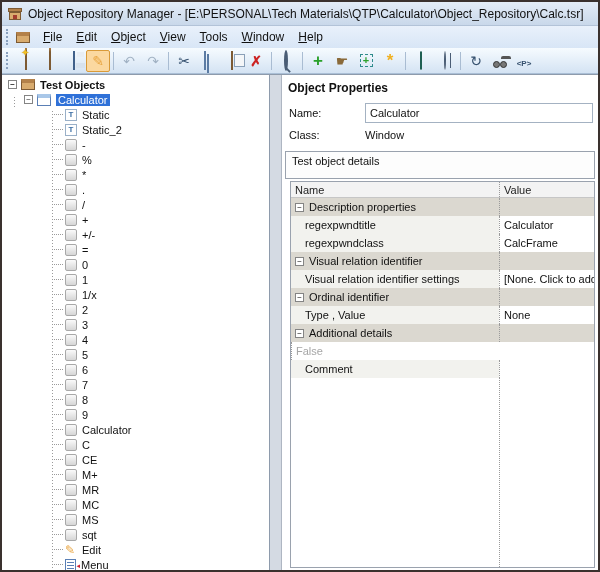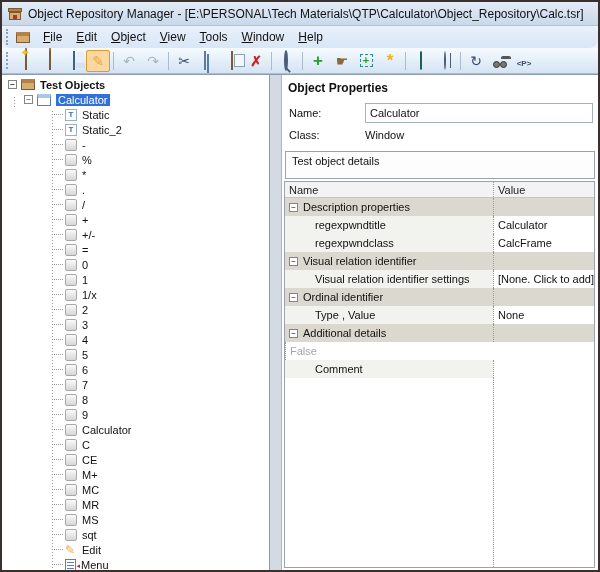--- a/index.html
+++ b/index.html
@@ -26,21 +26,21 @@
   .app-icon { width:14px; height:12px; position:relative; flex:0 0 14px; }
   .app-icon .lid { position:absolute; top:0; left:0; right:0; height:4px; background:#b3814a; border:1px solid #7d5a33; }
   .app-icon .bod { position:absolute; top:4px; left:1px; right:1px; bottom:0; background:#d8ab6e; border:1px solid #7d5a33; }
   .app-icon .dot { position:absolute; bottom:1px; left:5px; width:4px; height:4px; background:#a33c2f; }
 
   
   .menubar {
     height:22px; flex:0 0 22px;
     background:linear-gradient(#e9f1fb, #d8e6f6);
     display:flex; align-items:center;
-    padding-left:2px; font-size:12px; color:#111;border-radius:9px;
+    padding-left:2px; font-size:12px; color:#111;
   }
   .grip { width:5px; height:70%; border-left:2px dotted #8aa0bd; margin:0 3px 0 2px; }
   .mini-box { width:14px; height:11px; background:#d8ab6e; border:1px solid #7d5a33; border-top:4px solid #b3814a; margin:0 6px 0 2px; }
   .menu-item { padding:2px 7px; cursor:default; }
   .menu-item u { text-decoration:underline; }
 
   
   .toolbar {
     height:26px; flex:0 0 26px;
     background:linear-gradient(#f6fbff, #d4e3f3);
@@ -116,33 +116,33 @@
   .props-title { font-size:12px; font-weight:bold; padding:0 4px 2px 4px; }
   .form-row { display:flex; align-items:center; margin-top:6px; padding-left:5px; }
   .form-label { width:76px; flex:0 0 76px; }
   .name-input {
     width:228px; height:20px; border:1px solid #a4b2c2; background:#fff;
     font-family:"Liberation Sans",sans-serif; font-size:11px; padding:0 4px; color:#111;
   }
   .class-value { }
 
   .details-strip { margin:10px 1px 0 1px; border:1px solid #9aa2ae; background:#fdfdfd; padding:3px 6px; height:28px; }
-  .prop-table { margin:2px 1px 0 0; border:1px solid #9aa2ae; flex:1; display:flex; flex-direction:column; overflow:hidden; background:#fff; }
+  .prop-table { margin:2px 1px 0 6px; border:1px solid #9aa2ae; flex:1; display:flex; flex-direction:column; overflow:hidden; background:#fff; }
   .ptr { display:flex; flex:0 0 18px; height:18px; align-items:stretch; }
   .ptr-header { flex:0 0 16px; height:16px; background:#f3f3f3; border-bottom:1px solid #c6c6c6; }
   .pname { width:208px; flex:0 0 208px; display:flex; align-items:center; padding-left:4px; overflow:hidden; white-space:nowrap; }
   .pvalue { flex:1; display:flex; align-items:center; padding-left:4px; border-left:1px dotted #9a9a9a; overflow:hidden; white-space:nowrap; }
   .ptr-header .pname, .ptr-header .pvalue { color:#222; }
   .ptr-group { background:#dbd8d0; }
   .ptr-group .pname { }
   .gminus {
     width:9px; height:9px; border:1px solid #848484; background:#fff; flex:0 0 9px;
     display:flex; align-items:center; justify-content:center; font-size:8px; line-height:7px; margin-right:5px;
   }
-  .ptr-prop .pname { padding-left:30px; background:#f2f2ee; }
+  .ptr-prop .pname { padding-left:14px; background:#f2f2ee; }
   .muted { color:#a6a6a6; }
   .ptr-filler { flex:1; display:flex; }
   .ptr-filler .pname { background:#fff; }
 </style>
 </head>
 <body>
 
 <div class="window">
 
   <div class="titlebar">
@@ -380,26 +380,26 @@
             <span class="lbl">CE</span>
           </div>
           <div class="trow child-row">
             <span class="stub"></span>
             <span class="i-btn"></span>
             <span class="lbl">M+</span>
           </div>
           <div class="trow child-row">
             <span class="stub"></span>
             <span class="i-btn"></span>
+            <span class="lbl">MR</span>
+          </div>
+          <div class="trow child-row">
+            <span class="stub"></span>
+            <span class="i-btn"></span>
             <span class="lbl">MC</span>
-          </div>
-          <div class="trow child-row">
-            <span class="stub"></span>
-            <span class="i-btn"></span>
-            <span class="lbl">MR</span>
           </div>
           <div class="trow child-row">
             <span class="stub"></span>
             <span class="i-btn"></span>
             <span class="lbl">MS</span>
           </div>
           <div class="trow child-row">
             <span class="stub"></span>
             <span class="i-btn"></span>
             <span class="lbl">sqt</span>

